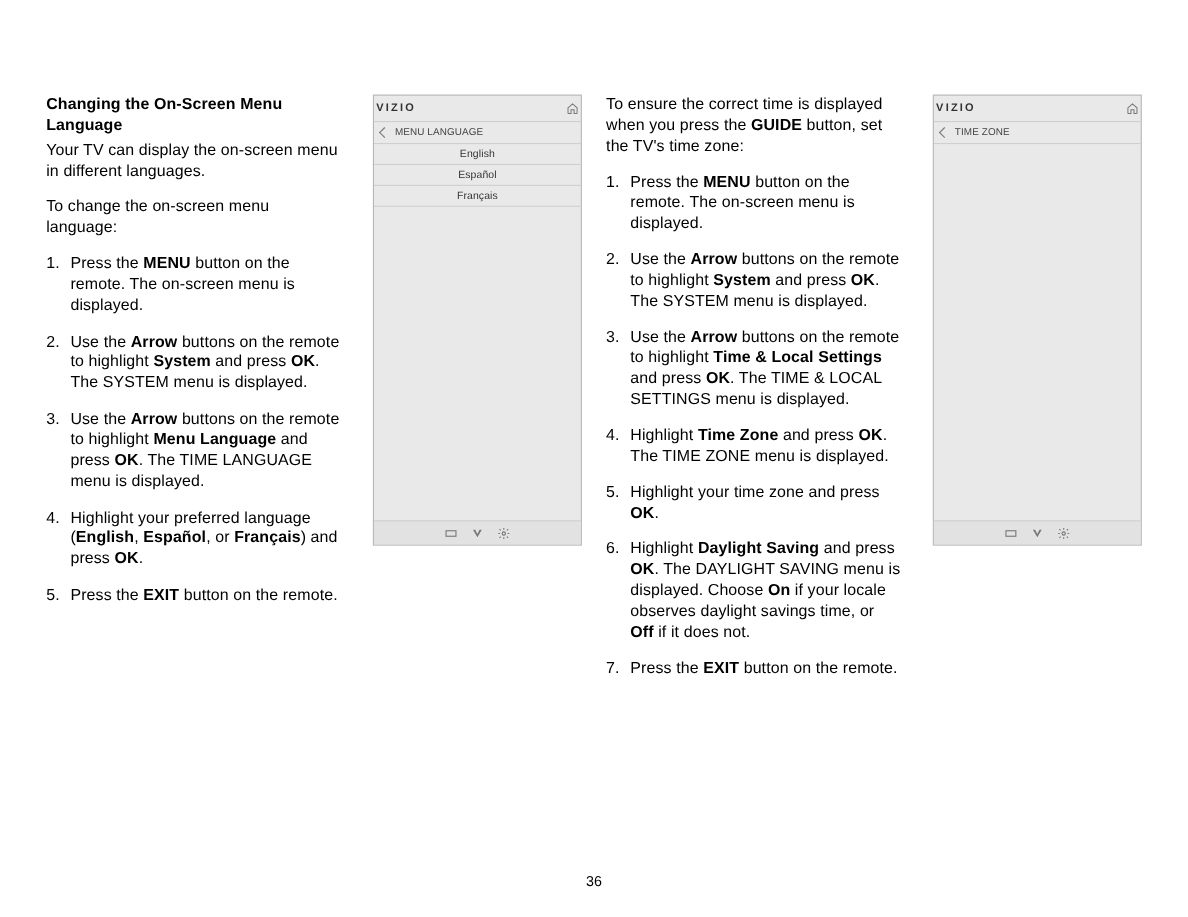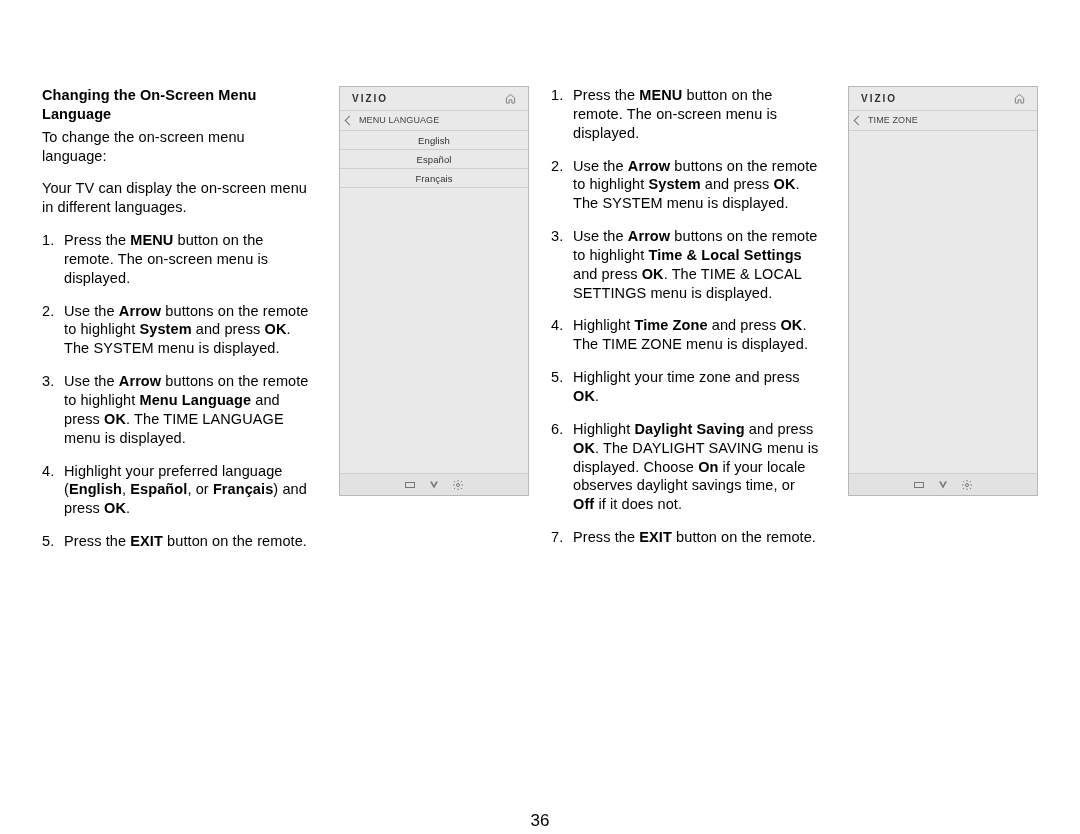--- a/index.html
+++ b/index.html
@@ -64,21 +64,21 @@
     display: flex;
     flex-direction: column;
     font-size: 10px;
     color: #333;
   }
   .osd .hdr {
     display: flex;
     align-items: center;
     justify-content: space-between;
     height: 24px;
-    padding: 0 12px;
+    padding: 0 2px;
     border-bottom: 1px solid #cfcfcf;
   }
   .osd .hdr .brand {
     font-weight: 700;
     letter-spacing: 2px;
     font-size: 10px;
     color: #333;
   }
   .osd .hdr .home {
     width: 11px; height: 11px;
@@ -117,36 +117,36 @@
     align-items: center;
     justify-content: center;
     gap: 12px;
     border-top: 1px solid #cfcfcf;
     background: #e2e2e2;
   }
   .osd .ftr .ic { width: 12px; height: 12px; }
 
   .pagenum {
     position: absolute;
-    bottom: 2px;
+    bottom: 24px;
     left: 50%;
     transform: translateX(-50%);
-    font-size: 17px;
+    font-size: 13px;
   }
 </style>
 </head>
 <body>
 
 <div class="columns">
 
   <div class="col">
     <div class="txt">
       <h3>Changing the On-Screen Menu Language</h3>
+      <p>Your TV can display the on-screen menu in different languages.</p>
       <p>To change the on-screen menu language:</p>
-      <p>Your TV can display the on-screen menu in different languages.</p>
       <ol>
         <li><span>Press the </span><strong>MENU</strong><span> button on the remote. The on-screen menu is displayed.</span></li>
         <li><span>Use the </span><strong>Arrow</strong><span> buttons on the remote to highlight </span><strong>System</strong><span> and press </span><strong>OK</strong><span>. The SYSTEM menu is displayed.</span></li>
         <li><span>Use the </span><strong>Arrow</strong><span> buttons on the remote to highlight </span><strong>Menu Language</strong><span> and press </span><strong>OK</strong><span>. The TIME LANGUAGE menu is displayed.</span></li>
         <li><span>Highlight your preferred language (</span><strong>English</strong><span>, </span><strong>Español</strong><span>, or </span><strong>Français</strong><span>) and press </span><strong>OK</strong><span>.</span></li>
         <li><span>Press the </span><strong>EXIT</strong><span> button on the remote.</span></li>
       </ol>
     </div>
     <div class="scr">
       <div class="osd">
@@ -177,20 +177,21 @@
               <circle cx="12" cy="12" r="3"></circle>
               <path d="M12 2v3M12 19v3M4.2 4.2l2.1 2.1M17.7 17.7l2.1 2.1M2 12h3M19 12h3M4.2 19.8l2.1-2.1M17.7 6.3l2.1-2.1"></path>
             </svg>
         </div>
       </div>
     </div>
   </div>
 
   <div class="col">
     <div class="txt">
+      <p><span>To ensure the correct time is displayed when you press the </span><strong>GUIDE</strong><span> button, set the TV's time zone:</span></p>
       <ol>
         <li><span>Press the </span><strong>MENU</strong><span> button on the remote. The on-screen menu is displayed.</span></li>
         <li><span>Use the </span><strong>Arrow</strong><span> buttons on the remote to highlight </span><strong>System</strong><span> and press </span><strong>OK</strong><span>. The SYSTEM menu is displayed.</span></li>
         <li><span>Use the </span><strong>Arrow</strong><span> buttons on the remote to highlight </span><strong>Time &amp; Local Settings</strong><span> and press </span><strong>OK</strong><span>. The TIME &amp; LOCAL SETTINGS menu is displayed.</span></li>
         <li><span>Highlight </span><strong>Time Zone</strong><span> and press </span><strong>OK</strong><span>. The TIME ZONE menu is displayed.</span></li>
         <li><span>Highlight your time zone and press </span><strong>OK</strong><span>.</span></li>
         <li><span>Highlight </span><strong>Daylight Saving</strong><span> and press </span><strong>OK</strong><span>. The DAYLIGHT SAVING menu is displayed. Choose </span><strong>On</strong><span> if your locale observes daylight savings time, or </span><strong>Off</strong><span> if it does not.</span></li>
         <li><span>Press the </span><strong>EXIT</strong><span> button on the remote.</span></li>
       </ol>
     </div>

